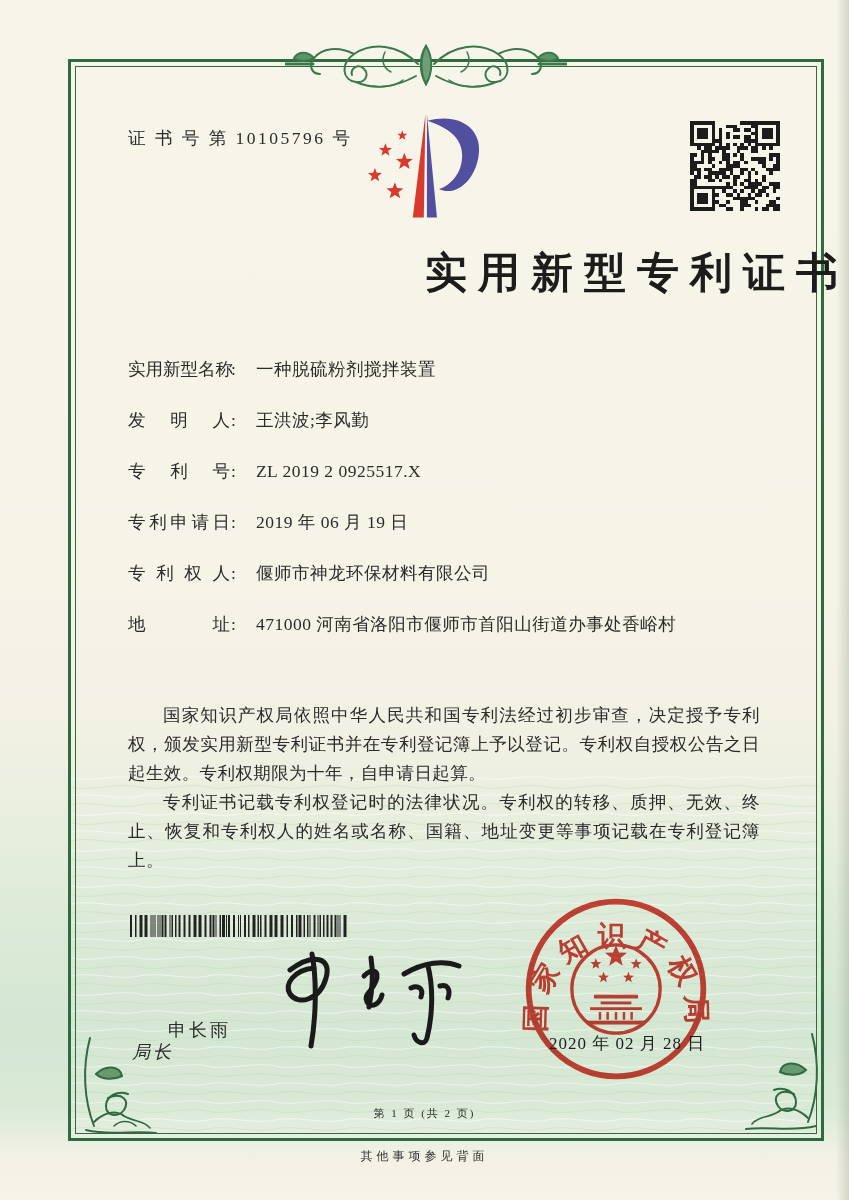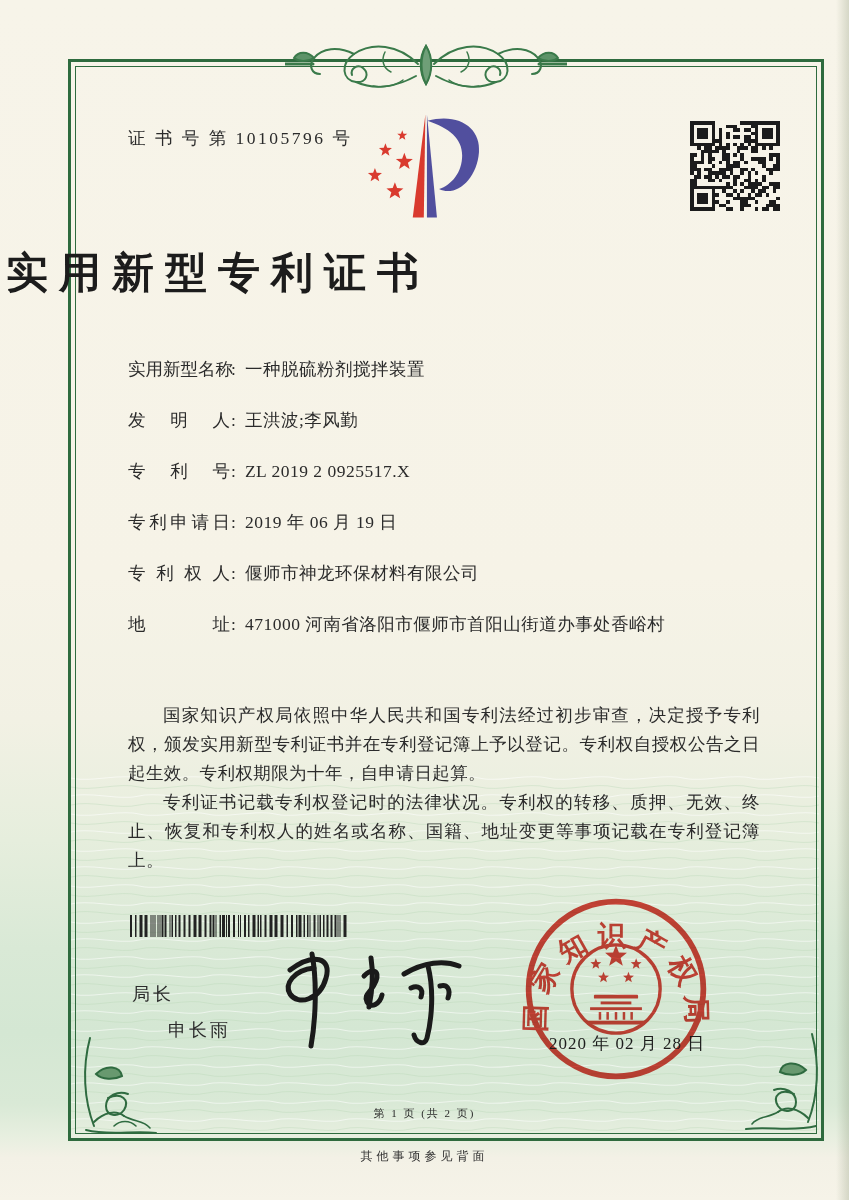--- a/index.html
+++ b/index.html
@@ -11,34 +11,34 @@
   .waves{position:absolute;left:71px;top:768px;z-index:0;pointer-events:none;}
   .frame{position:absolute;left:75px;top:66px;width:740px;height:1066px;
     border:1.5px solid #2e6b3e;outline:3px solid #2e6b3e;outline-offset:4px;z-index:1;}
   .top-ornament{position:absolute;left:285px;top:34px;z-index:2;}
   .corner{position:absolute;z-index:2;}
   .corner-left{left:78px;top:1036px;}
   .corner-right{left:740px;top:1028px;}
   .cert-no{position:absolute;left:128px;top:126px;font-size:17.5px;letter-spacing:2.5px;z-index:2;}
   .qr{position:absolute;left:690px;top:121px;z-index:2;}
   .logo{position:absolute;left:362px;top:106px;z-index:2;}
-  .title{position:absolute;left:0;top:245px;width:100%;margin:0;text-align:left;
+  .title{position:absolute;left:0;top:245px;width:100%;margin:0;text-align:right;
     font-size:42px;font-weight:700;letter-spacing:11px;padding-left:6px;box-sizing:border-box;
     color:#1c1c1c;z-index:2;}
   .fields{position:absolute;left:128px;top:357px;width:648px;z-index:2;font-size:17.5px;}
   .field-row{height:51px;white-space:nowrap;}
   .flabel{display:inline-block;width:102px;text-align:justify;text-align-last:justify;vertical-align:baseline;}
   .fcolon{margin-left:1px;}
-  .fvalue{margin-left:9px;letter-spacing:0.5px;}
+  .fvalue{margin-left:20px;letter-spacing:0.5px;}
   .pair2{margin-left:52px;}
   .paragraphs{position:absolute;left:128px;top:701px;width:632px;z-index:2;
     font-size:17.5px;line-height:29px;text-align:justify;letter-spacing:0.4px;}
   .paragraphs p{margin:0;text-indent:2em;}
   .barcode{position:absolute;left:130px;top:915px;z-index:2;}
-  .director-title{position:absolute;left:132px;top:982px;font-size:18px;letter-spacing:3px;z-index:2;}
+  .director-title{position:absolute;left:132px;top:1040px;font-size:18px;letter-spacing:3px;z-index:2;font-style:italic;}
   .director-name{position:absolute;left:132px;top:1018px;font-size:18px;letter-spacing:3px;z-index:2;margin-left:36px;}
   .signature{position:absolute;left:262px;top:948px;z-index:3;}
   .seal{position:absolute;left:520px;top:893px;z-index:3;mix-blend-mode:multiply;opacity:.93;}
   .seal-date{position:absolute;left:549px;top:1032px;font-size:17px;letter-spacing:1px;color:#1d1d1d;z-index:4;}
   .page-num{position:absolute;left:0;top:1106px;width:100%;text-align:center;
     font-size:11px;letter-spacing:2px;z-index:2;}
   .back-note{position:absolute;left:0;top:1148px;width:100%;text-align:center;
     font-size:12px;letter-spacing:4px;z-index:2;color:#333;}
   .page-edge{position:absolute;right:0;top:0;width:13px;height:100%;z-index:5;
     background:linear-gradient(90deg,rgba(135,148,118,0),rgba(135,148,118,.30));}

